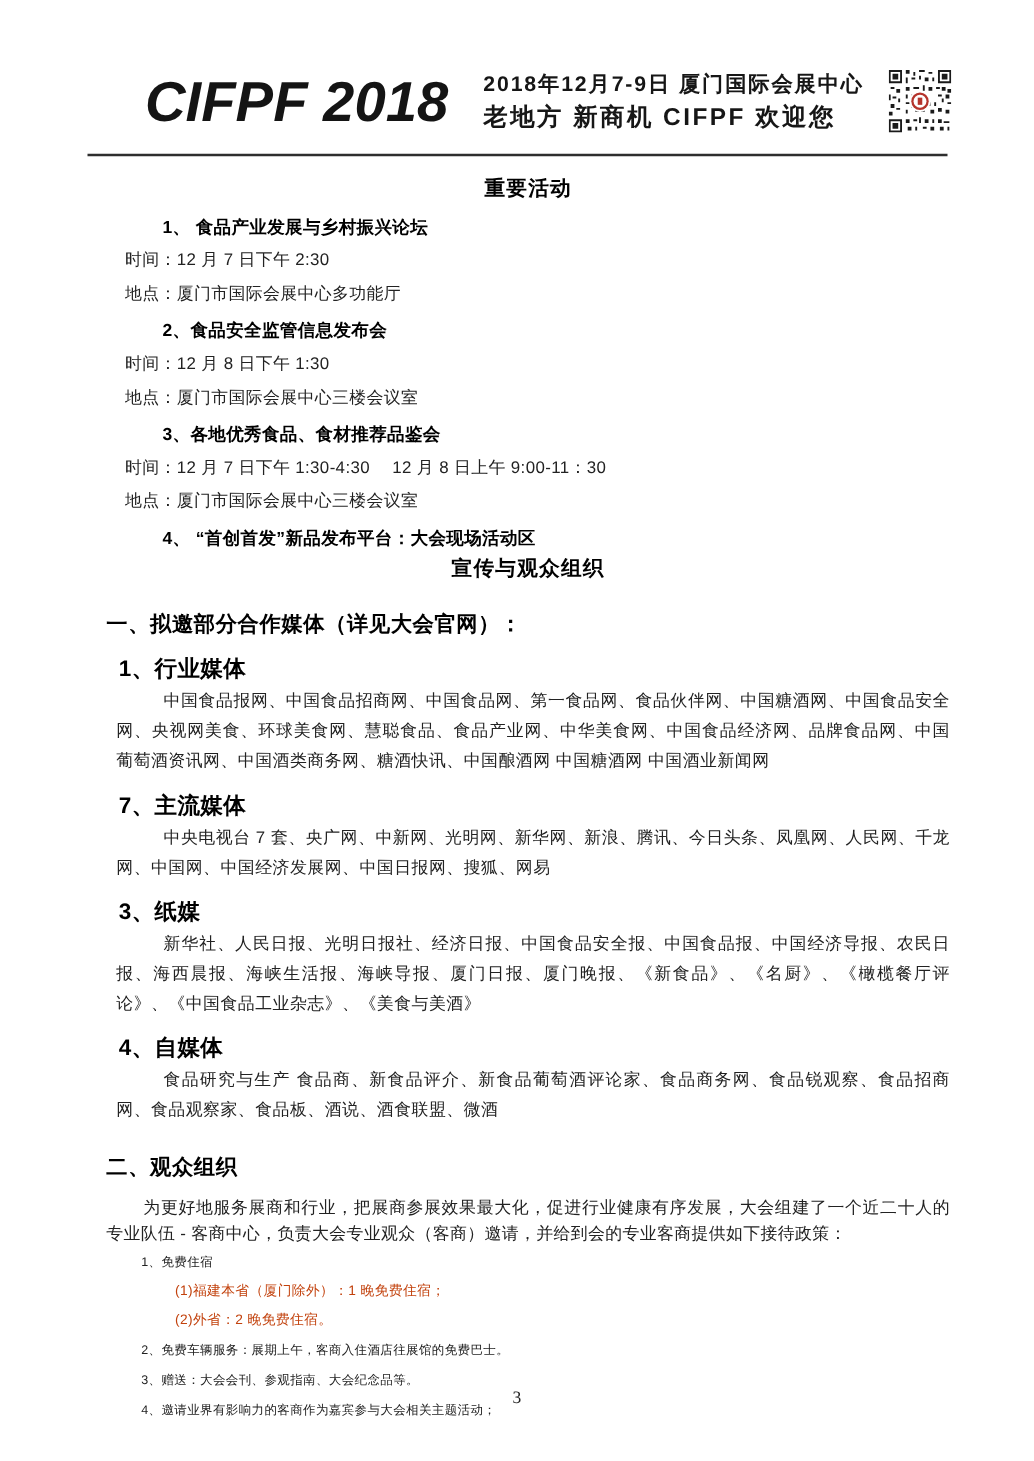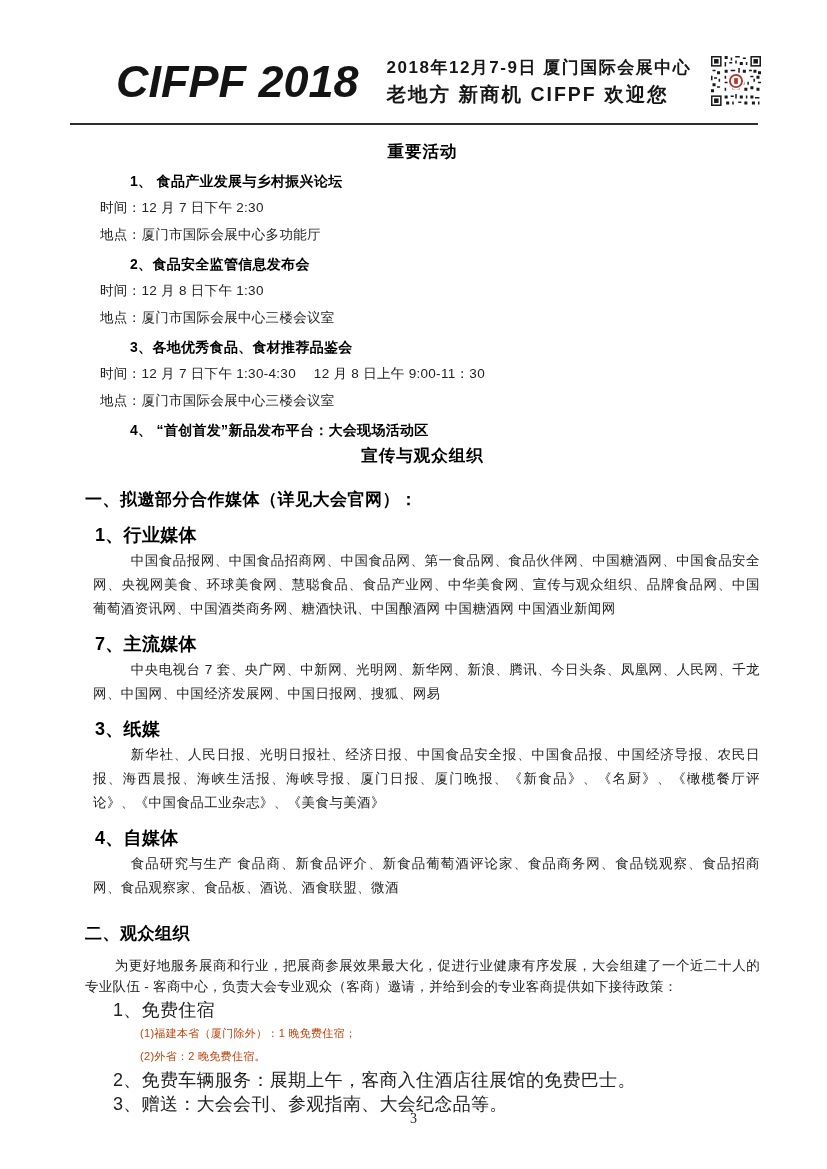--- a/index.html
+++ b/index.html
@@ -58,21 +58,21 @@
     margin:4px 0 0 8px;line-height:24px;
     text-align:justify;text-indent:2.8em;letter-spacing:.4px;
   }
   
   .intro{
     font-size:13.5px;color:#222;
     margin:9px 0 0 0;line-height:21px;
     text-align:justify;text-indent:2.2em;letter-spacing:.3px;
   }
   .pol{
-    font-size:18px;color:#222;
+    font-size:10px;color:#222;
     margin:3px 0 0 28px;line-height:21px;letter-spacing:.3px;
   }
   .pol-sub{
     font-size:11px;color:#c2410c;
     margin:2px 0 0 55px;line-height:21px;letter-spacing:.3px;
   }
   .pageno{
     position:absolute;bottom:42px;left:0;right:0;
     text-align:center;font-family:"Liberation Serif","DejaVu Serif",serif;
     font-size:14px;color:#222;
@@ -151,21 +151,21 @@
     <div>
       <div class="act-title">4、 “首创首发”新品发布平台：大会现场活动区</div>
     </div>
 
     <div class="h-center second">宣传与观众组织</div>
 
     <div class="sec-head">一、拟邀部分合作媒体（详见大会官网）：</div>
 
     <div>
       <div class="grp-label">1、行业媒体</div>
-      <div class="grp-text">中国食品报网、中国食品招商网、中国食品网、第一食品网、食品伙伴网、中国糖酒网、中国食品安全网、央视网美食、环球美食网、慧聪食品、食品产业网、中华美食网、宣传与观众组织、品牌食品网、中国葡萄酒资讯网、中国酒类商务网、糖酒快讯、中国酿酒网 中国糖酒网 中国酒业新闻网</div>
+      <div class="grp-text">中国食品报网、中国食品招商网、中国食品网、第一食品网、食品伙伴网、中国糖酒网、中国食品安全网、央视网美食、环球美食网、慧聪食品、食品产业网、中华美食网、中国食品经济网、品牌食品网、中国葡萄酒资讯网、中国酒类商务网、糖酒快讯、中国酿酒网 中国糖酒网 中国酒业新闻网</div>
     </div>
 
     <div>
       <div class="grp-label">7、主流媒体</div>
       <div class="grp-text">中央电视台 7 套、央广网、中新网、光明网、新华网、新浪、腾讯、今日头条、凤凰网、人民网、千龙网、中国网、中国经济发展网、中国日报网、搜狐、网易</div>
     </div>
 
     <div>
       <div class="grp-label">3、纸媒</div>
       <div class="grp-text">新华社、人民日报、光明日报社、经济日报、中国食品安全报、中国食品报、中国经济导报、农民日报、海西晨报、海峡生活报、海峡导报、厦门日报、厦门晚报、《新食品》、《名厨》、《橄榄餐厅评论》、《中国食品工业杂志》、《美食与美酒》</div>
@@ -178,18 +178,19 @@
 
     <div class="sec-head">二、观众组织</div>
 
     <div class="intro">为更好地服务展商和行业，把展商参展效果最大化，促进行业健康有序发展，大会组建了一个近二十人的专业队伍 - 客商中心，负责大会专业观众（客商）邀请，并给到会的专业客商提供如下接待政策：</div>
 
     <div class="pol">1、免费住宿</div>
     <div class="pol-sub">(1)福建本省（厦门除外）：1 晚免费住宿；</div>
     <div class="pol-sub">(2)外省：2 晚免费住宿。</div>
     <div class="pol">2、免费车辆服务：展期上午，客商入住酒店往展馆的免费巴士。</div>
     <div class="pol">3、赠送：大会会刊、参观指南、大会纪念品等。</div>
+    <div class="pol">4、邀请业界有影响力的客商作为嘉宾参与大会相关主题活动；</div>
 
   </div>
 
   <div class="pageno">3</div>
 
 </div>
 
 </body></html>

